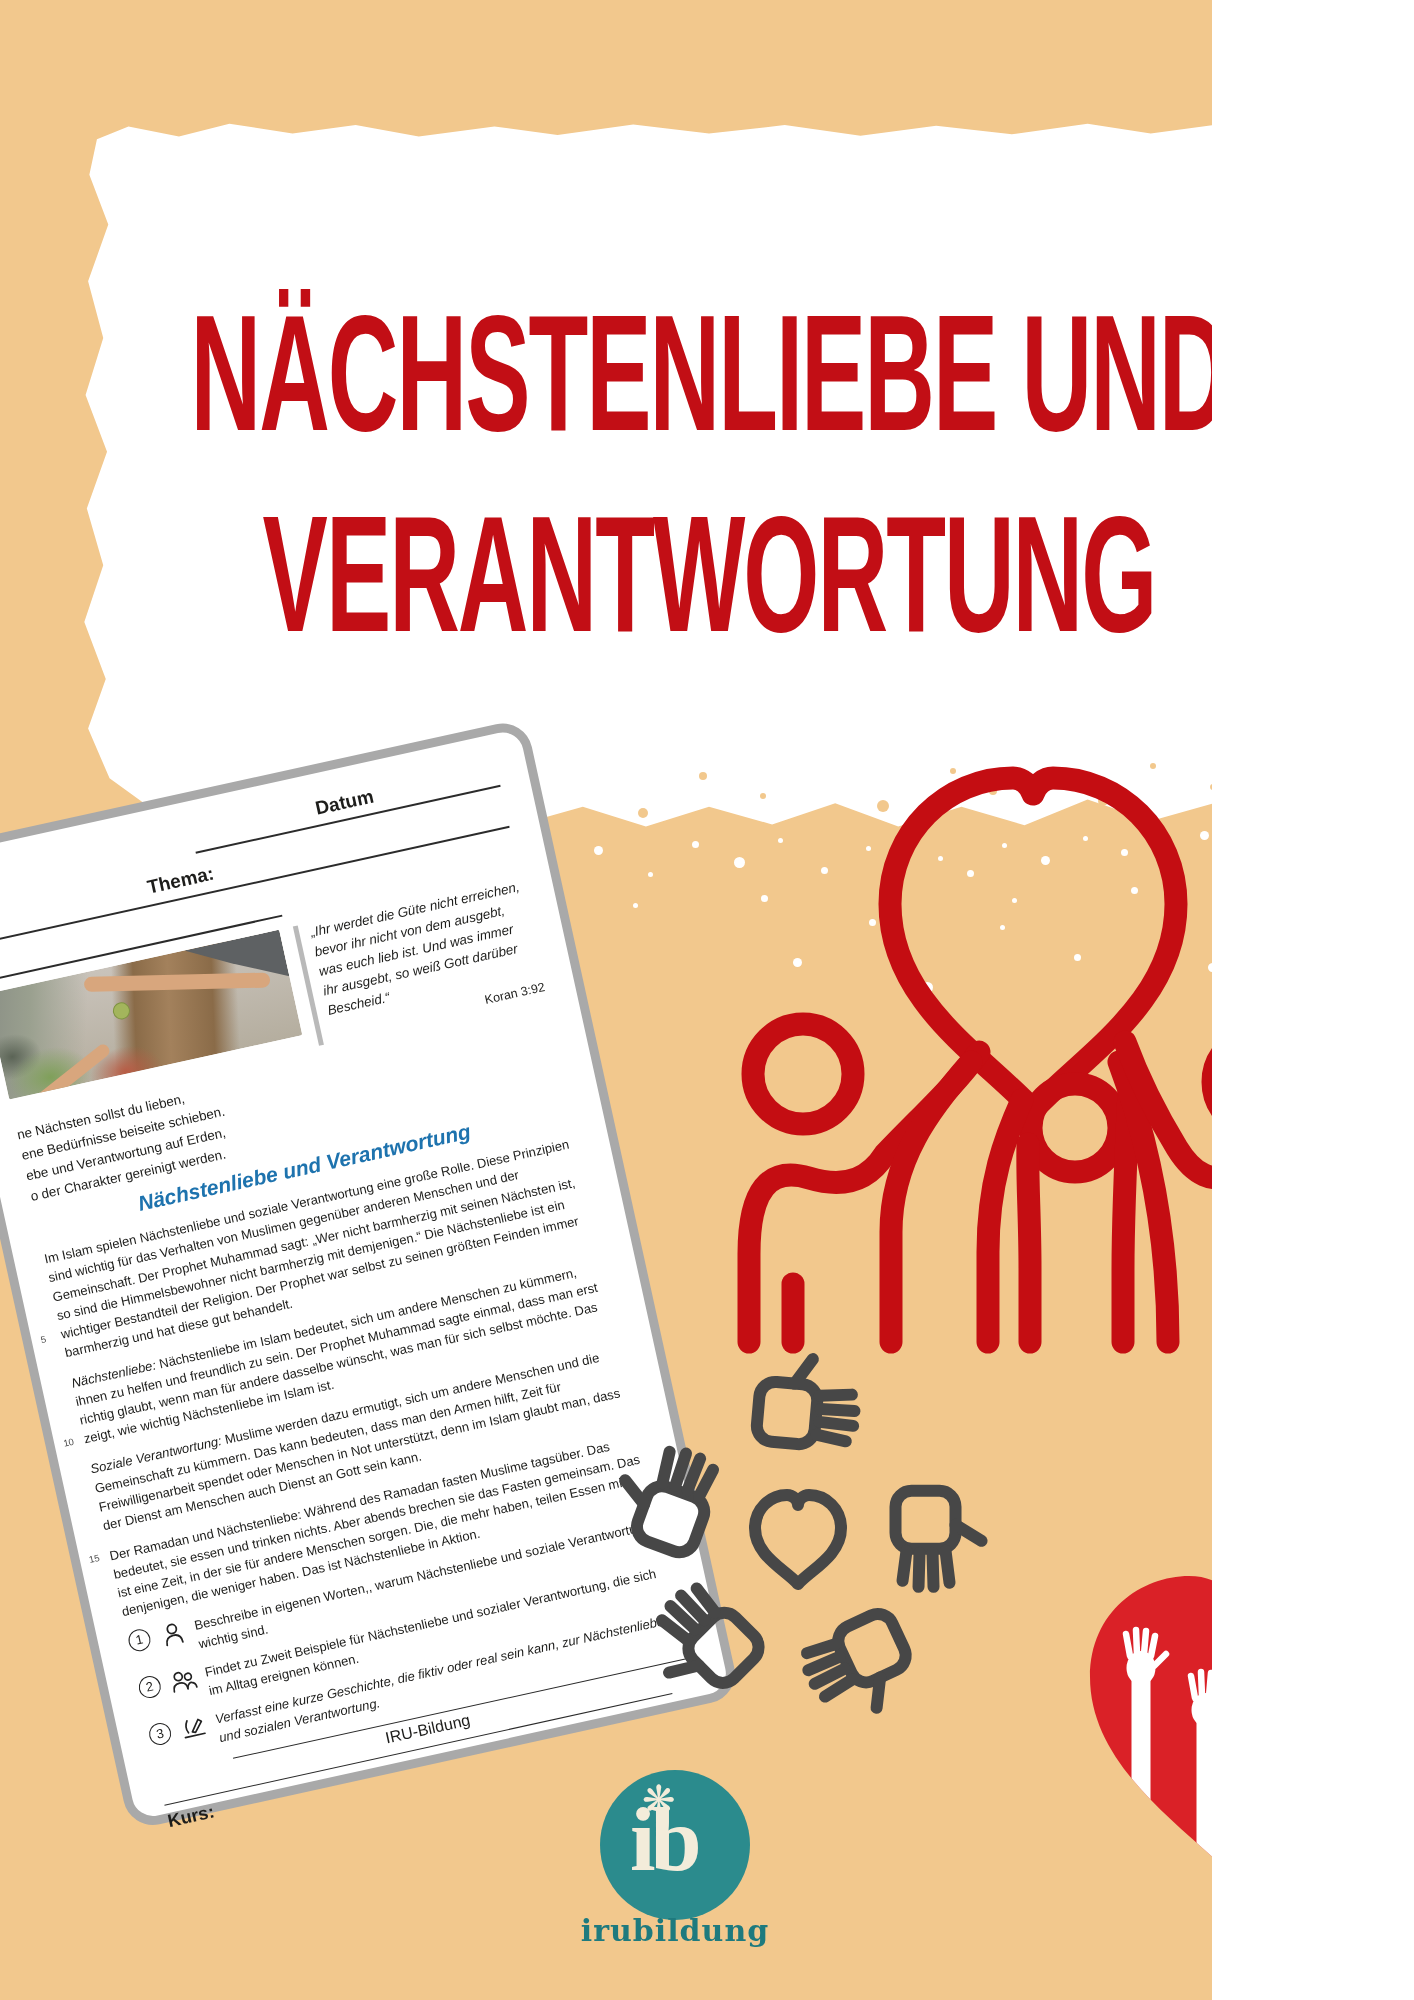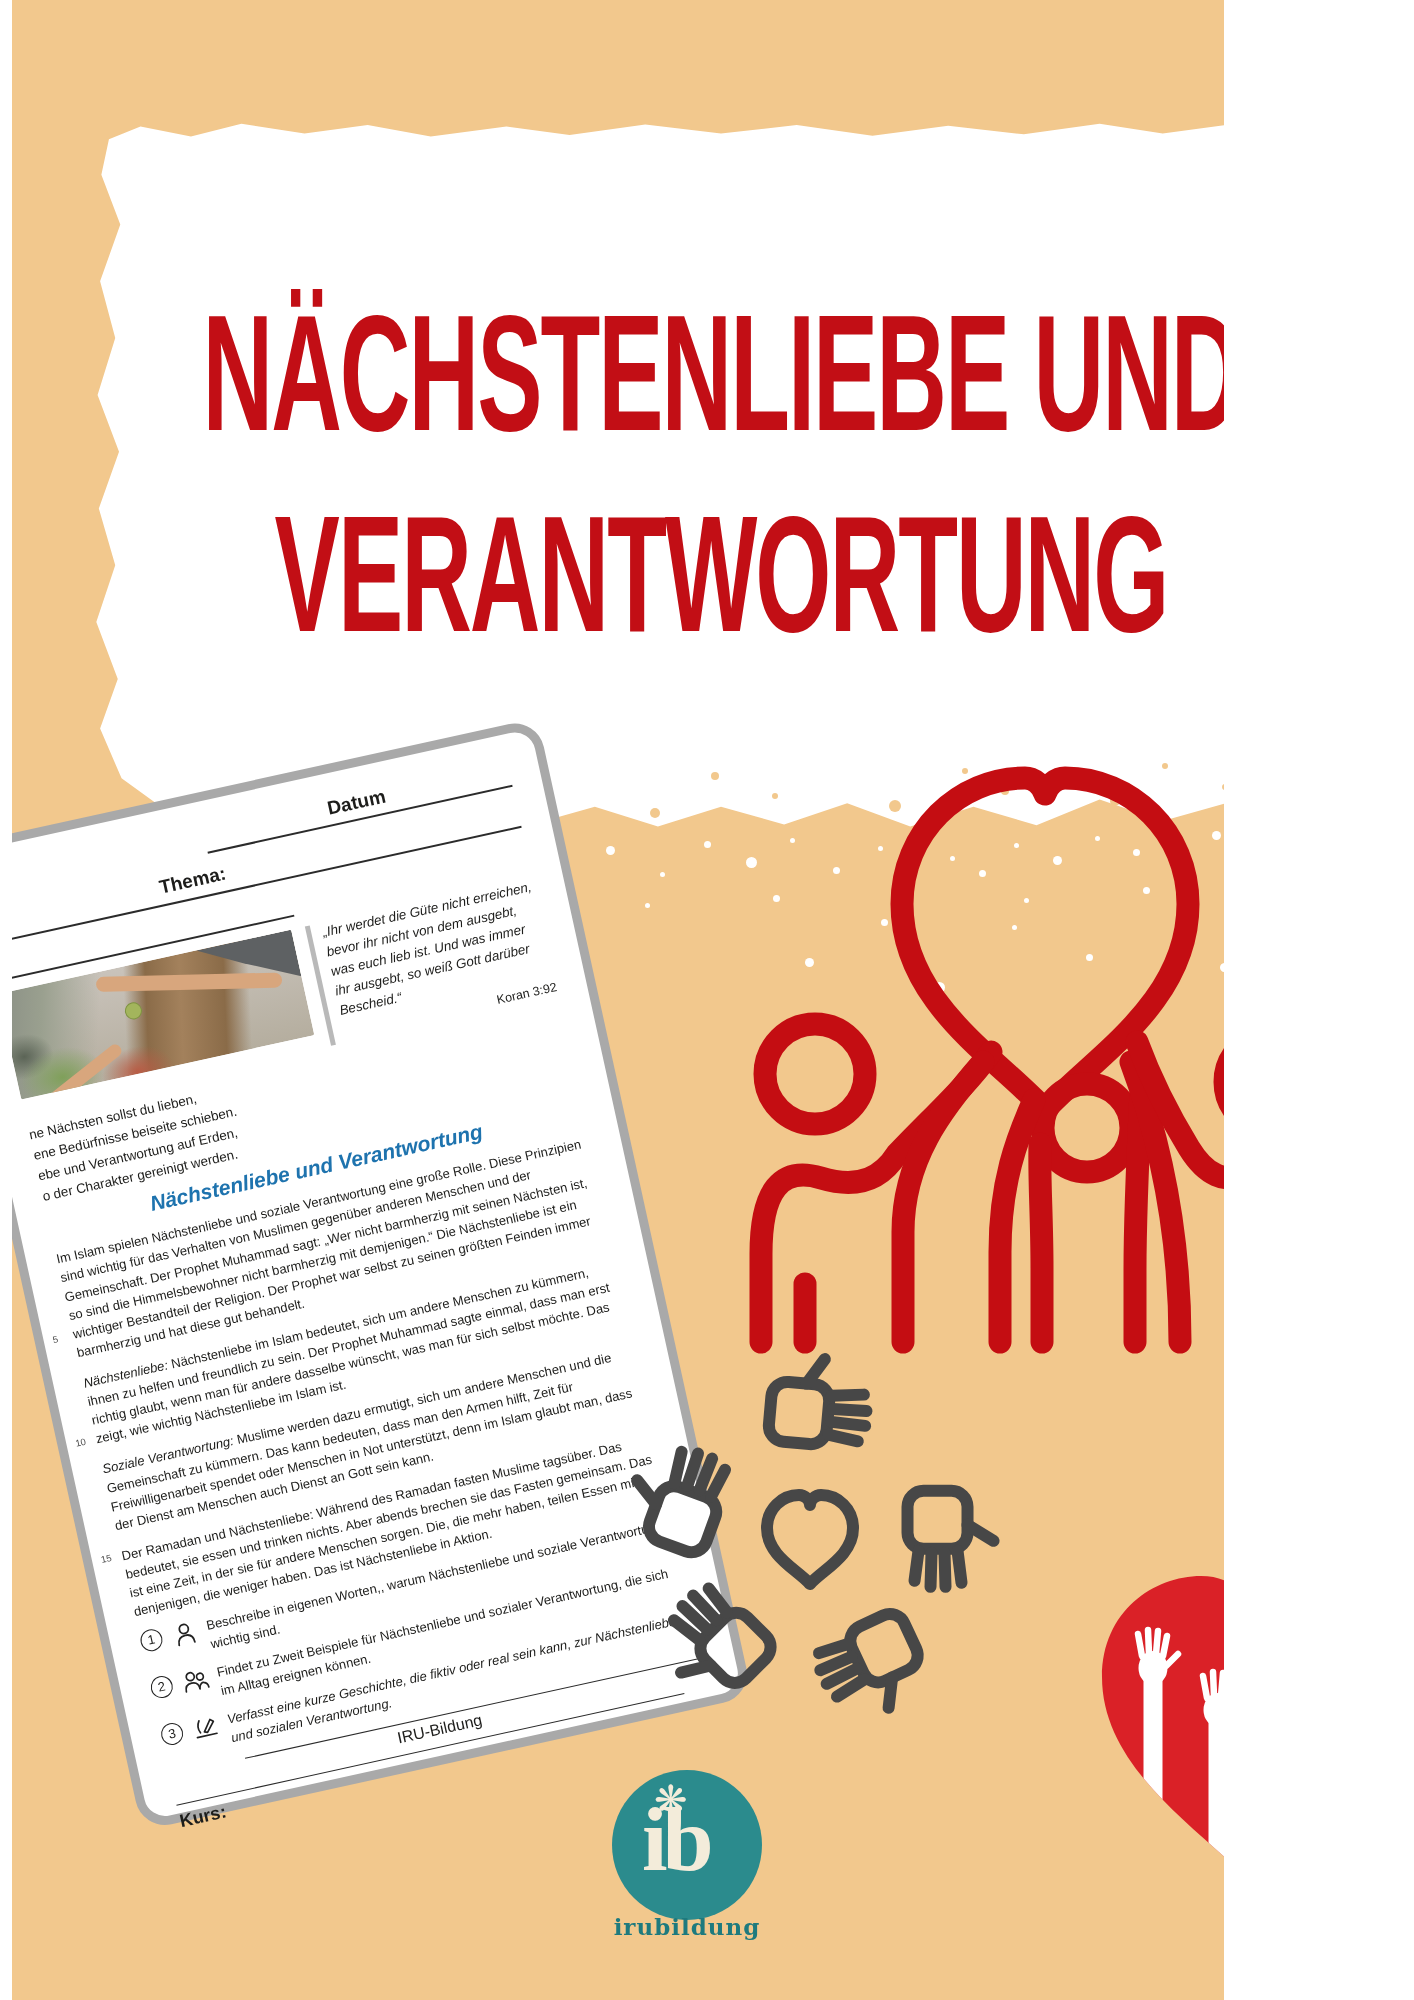--- a/index.html
+++ b/index.html
@@ -1,17 +1,17 @@
 <!DOCTYPE html>
 <html><head>
 <meta charset="utf-8">
 <style>
   html,body{margin:0;padding:0;}
   body{width:1414px;height:2000px;overflow:hidden;font-family:"Liberation Sans",sans-serif;}
-  .canvas{position:relative;width:1212px;height:2000px;background:#f2c88d;overflow:hidden;margin-left:12px;}
+  .canvas{position:relative;width:1212px;height:2000px;background:#f2c88d;overflow:hidden;}
 
   
   .paper{position:absolute;left:78px;top:118px;width:1262px;height:710px;background:#ffffff;z-index:1;
     clip-path:polygon(1.5% 3%,4% 1.2%,8% 2.6%,12% .8%,17% 2.2%,22% 1%,27% 2.6%,33% 1.2%,38% 2.4%,44% .9%,50% 2.2%,56% 1%,62% 2.5%,68% 1.1%,74% 2.3%,80% .8%,85% 2.2%,90% 1%,95% 2.6%,98.6% 1.6%,
     99.6% 6%,97.8% 12%,99.2% 20%,97.5% 28%,99.5% 36%,98% 44%,99.6% 52%,97.6% 60%,99.3% 68%,98% 76%,99.5% 84%,97.8% 92%,99% 97%,
     95% 99.5%,90% 96.5%,85% 99%,80% 96%,75% 99.6%,70% 97%,65% 99.8%,60% 96.5%,55% 99.5%,50% 97%,45% 99.8%,40% 97%,35% 99.5%,30% 96.5%,25% 99%,20% 96%,15% 98.6%,10% 95%,6% 97.5%,
     2.5% 93%,.8% 86%,2.2% 79%,.5% 71%,2% 63%,.7% 55%,2.3% 47%,.6% 39%,2% 31%,.8% 23%,2.4% 15%,.9% 8%)}
   .spray-white{position:absolute;left:0;top:0;width:5px;height:5px;border-radius:50%;z-index:2;background:transparent;
     box-shadow:505px 838px 0 1px #fff,548px 862px 0 0 #fff,596px 848px 0 2px #fff,648px 872px 0 0 #fff,693px 842px 0 1px #fff,
     737px 860px 0 3px #fff,778px 838px 0 0 #fff,822px 868px 0 1px #fff,866px 846px 0 0 #fff,903px 833px 0 2px #fff,
@@ -81,21 +81,21 @@
   
   .hearthands-svg{position:absolute;left:1068px;top:1563px;z-index:3;}
 
   
   .logo-circle{position:absolute;left:600px;top:1770px;width:150px;height:150px;border-radius:50%;
     background:#2b8b8d;z-index:3;}
   .logo-ornament{position:absolute;left:42px;top:10px;font-size:40px;color:#f3ecda;line-height:1;}
   .logo-monogram{position:absolute;left:30px;top:16px;font-family:Liberation Serif, serif;
     font-weight:700;font-size:92px;color:#f3ecda;letter-spacing:-5px;}
   .logo-name{position:absolute;left:560px;top:1913px;width:230px;text-align:center;z-index:3;
-    font-family:"DejaVu Serif","Liberation Serif",serif;font-weight:700;font-size:23px;color:#1e7a7e;letter-spacing:1px;}
+    font-family:"DejaVu Serif","Liberation Serif",serif;font-weight:700;font-size:30px;color:#1e7a7e;letter-spacing:1px;}
 </style>
 </head>
 <body>
 
 <div class="canvas">
 
   <div class="paper"></div>
   <div class="spray-tan"></div>
   <div class="spray-white"></div>
 

